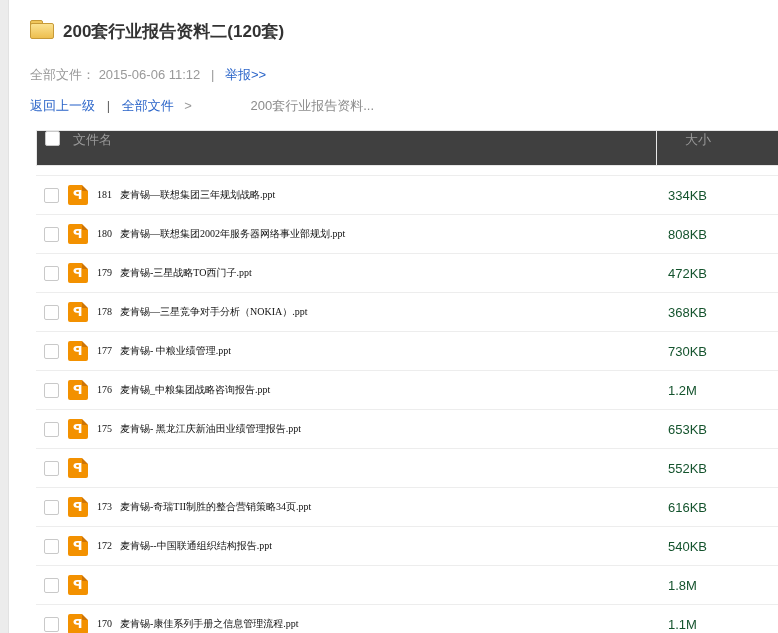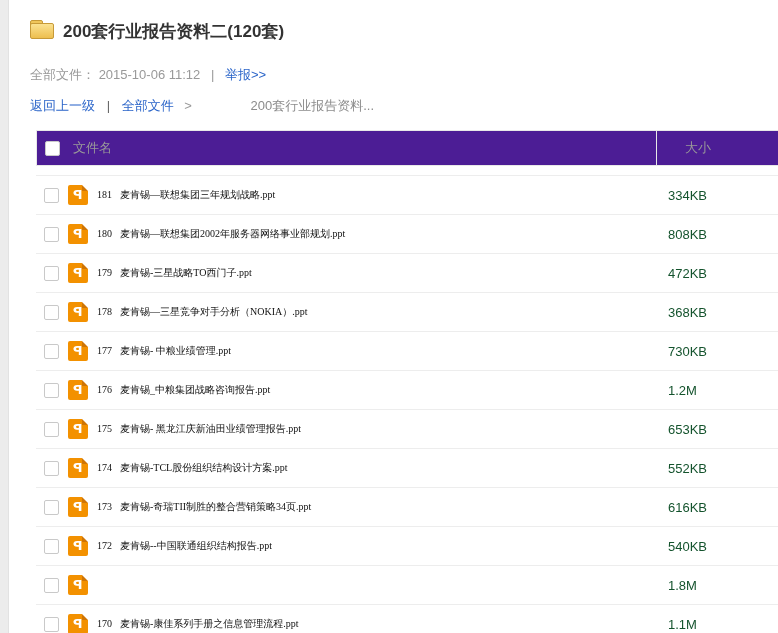--- a/index.html
+++ b/index.html
@@ -24,22 +24,22 @@
   .share-line .sep { margin:0 7px; color:#999; }
   a.link { color:var(--link); text-decoration:none; cursor:pointer; }
 
   .breadcrumb { position:absolute; left:30px; top:97px; font-size:13px; color:#666; }
   .breadcrumb .sep { margin:0 8px; color:#666; }
   .breadcrumb .arrow { margin:0 7px; color:#999; }
   .breadcrumb .current { color:#8c8c8c;margin-left:48px; }
 
   
   .file-table { position:absolute; left:36px; top:130px; right:0; }
-  .thead { height:34px; background:#4c1d95; border:1px solid #e8e8e8; border-right:none;
-    position:relative; display:flex; align-items:center; color:#999; font-size:13px; }
+  .thead { height:34px; background:#404040; border:1px solid #e8e8e8; border-right:none;
+    position:relative; display:flex; color:#999; font-size:13px; }
   .thead .col-name { margin-left:13px; }
   .vdiv { position:absolute; left:619px; top:0; bottom:0; width:1px; background:#e8e8e8; }
   .col-size-head { position:absolute; left:648px; }
 
   .tbody { margin-top:9px; border-top:1px solid #ededed; }
   .row { height:38px; border-bottom:1px solid #ededed; display:flex; align-items:center;
     position:relative; cursor:pointer; }
   .checkbox { width:13px; height:13px; margin-left:8px; background:#fff;
     border:1px solid #c9c9c9; border-radius:2px; flex:none; cursor:pointer; }
   .ppt-icon { width:20px; height:20px; margin-left:9px; background:var(--orange);
@@ -62,21 +62,21 @@
 <div class="title-row">
   <span class="folder-icon">
     <span class="folder-tab"></span>
     <span class="folder-body"></span>
   </span>
   <h1 class="page-title">200套行业报告资料二(120套)</h1>
 </div>
 
 <div class="share-line">
   <span>全部文件：</span>
-  <span>2015-10-06 11:12</span>
+  <span>2015-06-06 11:12</span>
   <span class="sep">|</span>
   <a class="link">举报&gt;&gt;</a>
 </div>
 
 <div class="breadcrumb">
   <a class="link">返回上一级</a>
   <span class="sep">|</span>
   <a class="link">全部文件</a>
   <span class="arrow">&gt;</span>
   <span class="current">200套行业报告资料...</span>
@@ -165,23 +165,20 @@
       <span class="fnum">175</span><span>麦肯锡- 黑龙江庆新油田业绩管理报告.ppt</span>
     </span>
     <span class="fsize">653KB</span>
   </div>
 
   <div class="row">
     <span class="checkbox" role="checkbox" aria-checked="false"></span>
     <span class="ppt-icon">
       <span class="ppt-letter">P</span>
     </span>
-    <span class="fname">
-      <span class="fnum">174</span><span>麦肯锡-TCL股份组织结构设计方案.ppt</span>
-    </span>
     <span class="fsize">552KB</span>
   </div>
 
   <div class="row">
     <span class="checkbox" role="checkbox" aria-checked="false"></span>
     <span class="ppt-icon">
       <span class="ppt-letter">P</span>
     </span>
     <span class="fname">
       <span class="fnum">173</span><span>麦肯锡-奇瑞TII制胜的整合营销策略34页.ppt</span>

